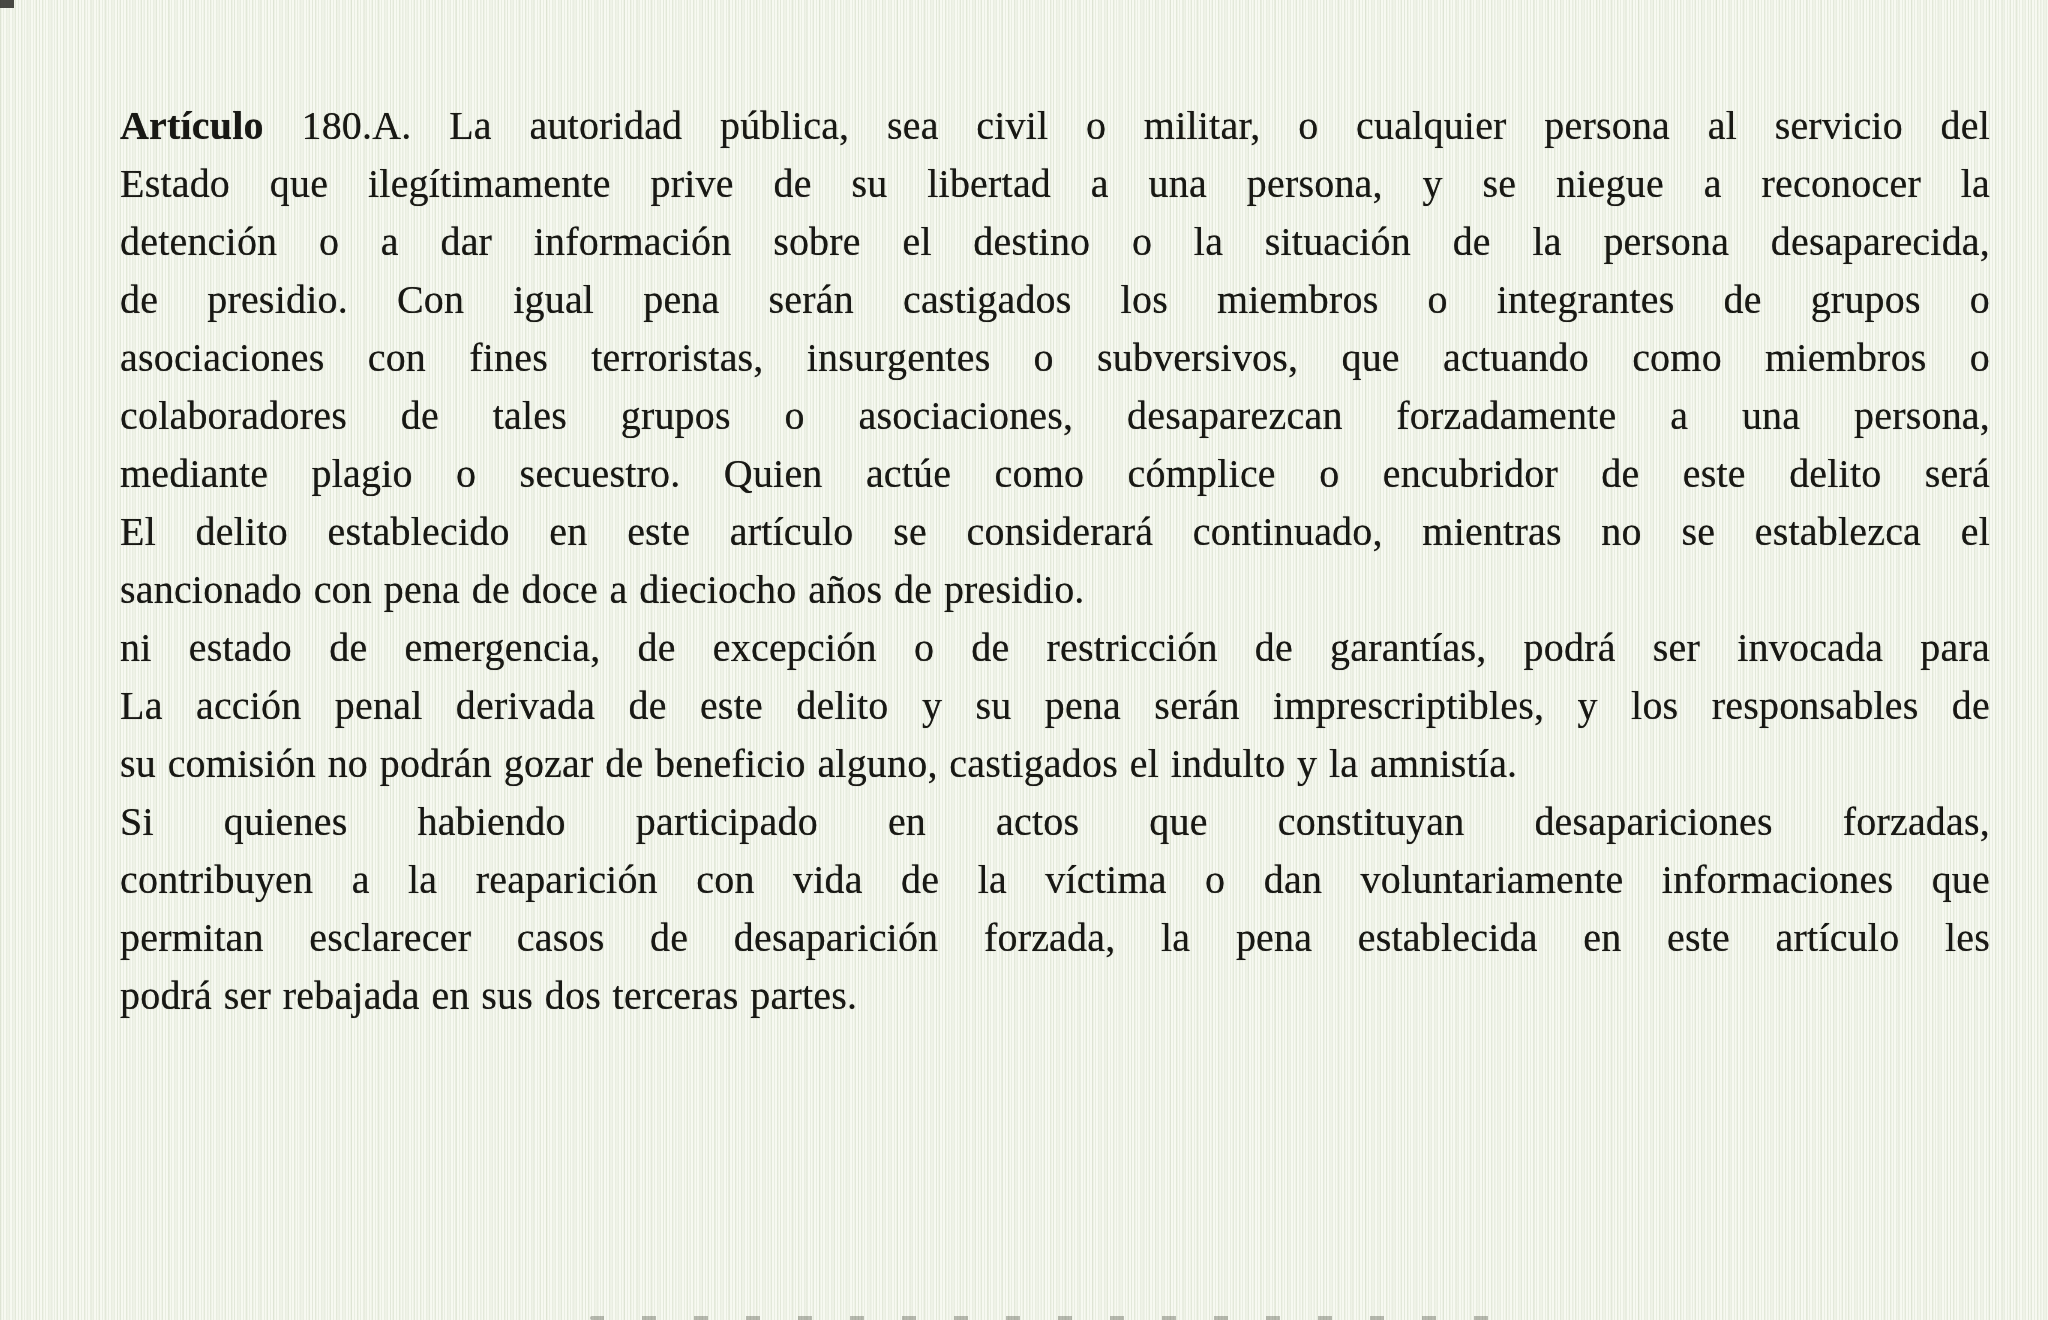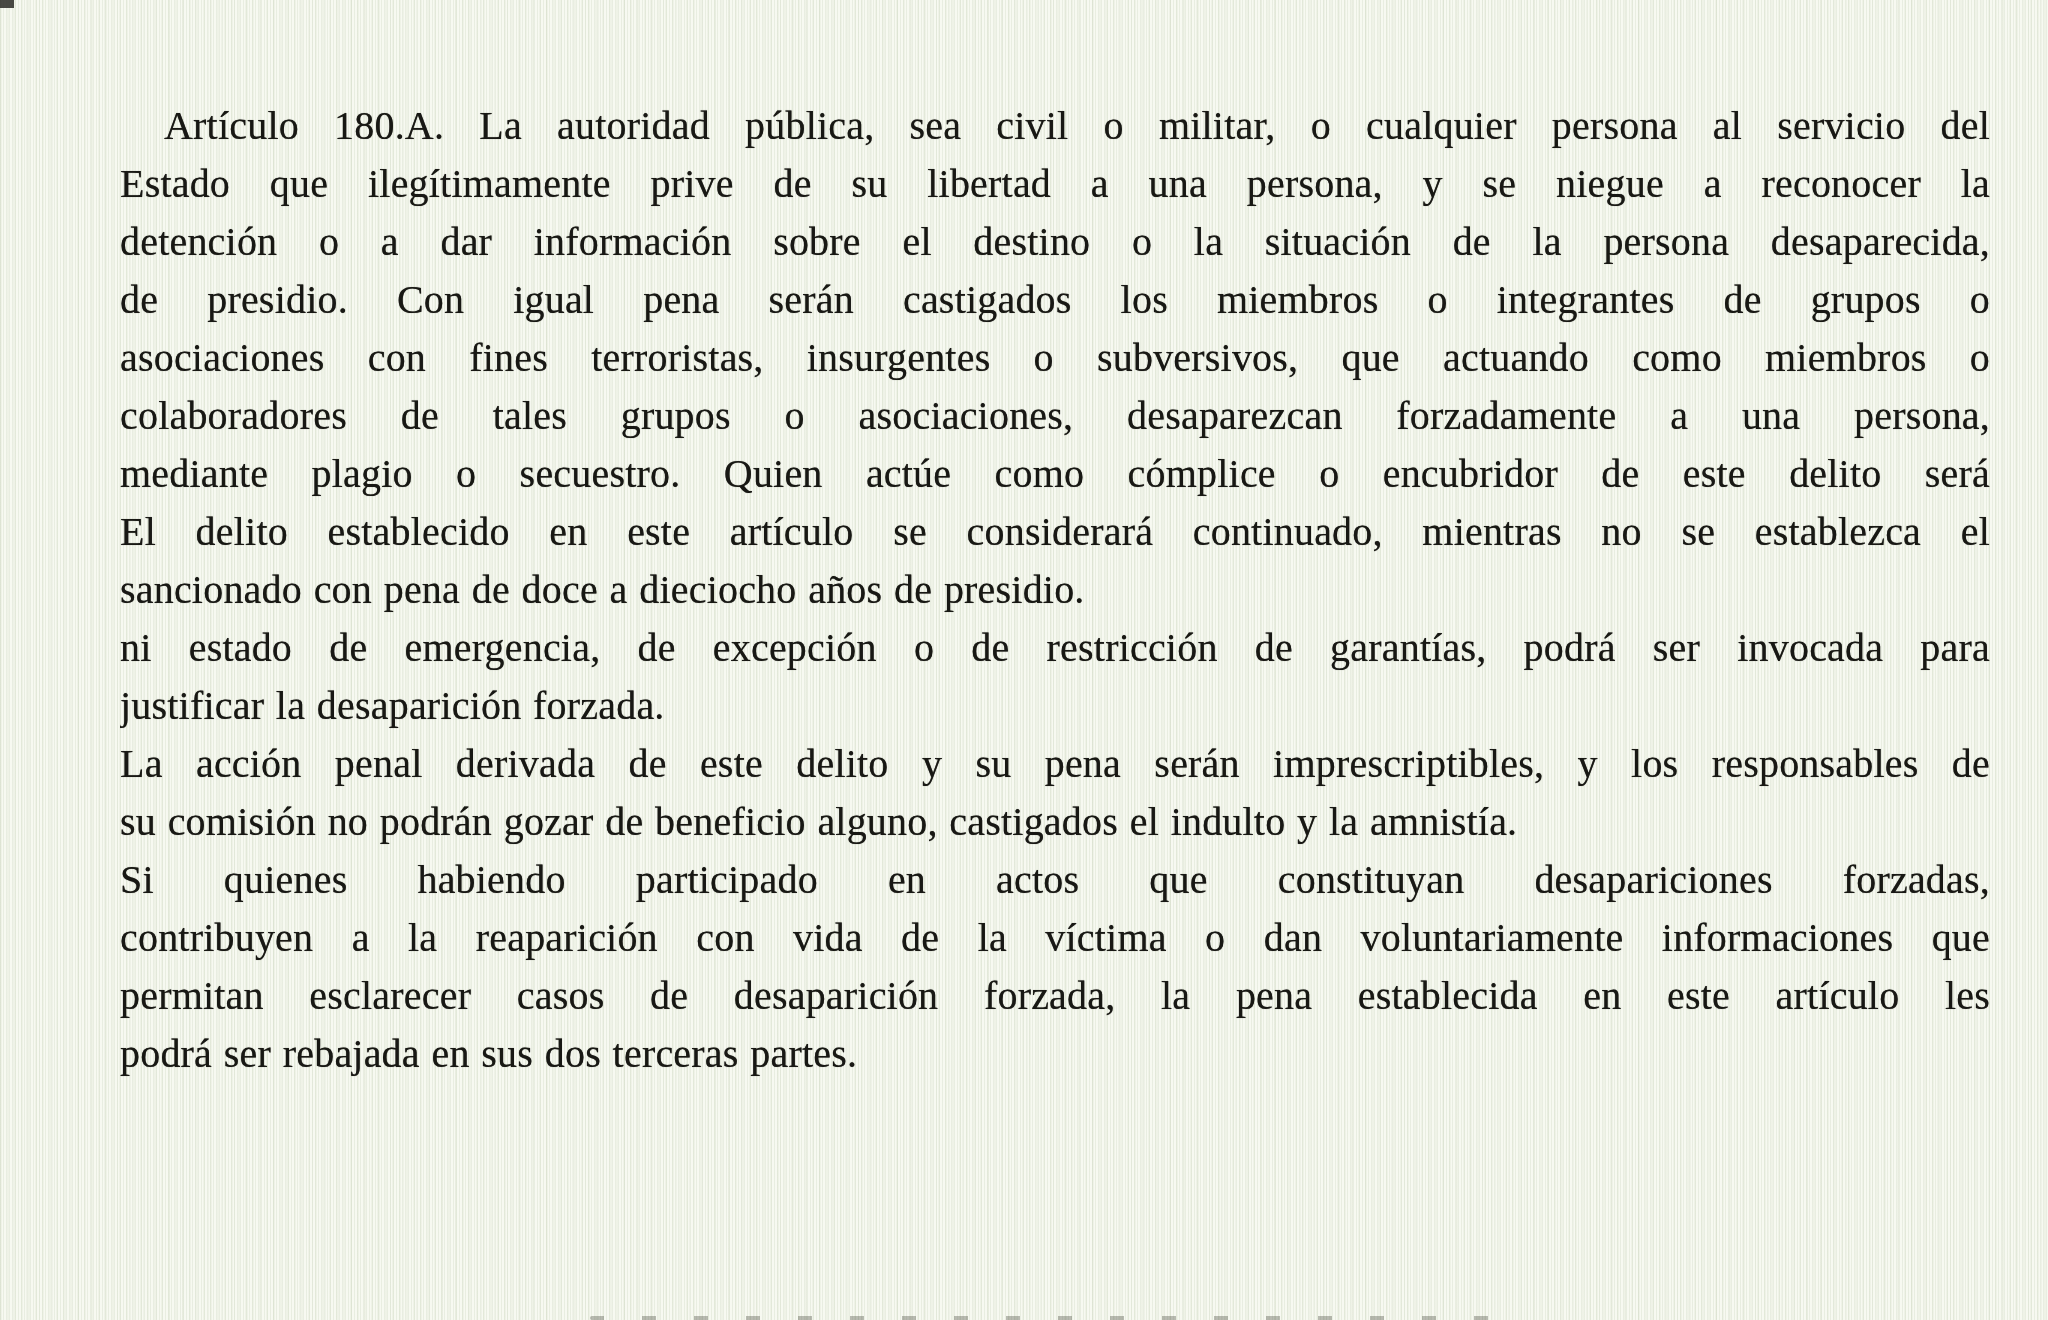--- a/index.html
+++ b/index.html
@@ -45,22 +45,21 @@
     text-justify: inter-word;
     letter-spacing: 0.2px;
     word-spacing: 1.5px;
     white-space: normal;
     text-shadow: 0 0 0.7px rgba(25,25,18,0.75);
   }
   .line.end {
     text-align-last: left;
   }
   .bold {
-    font-weight: normal;
-    margin-left: 44px;
+    font-weight: bold;
   }
   
   .corner-mark {
     position: absolute;
     top: 0; left: 0;
     width: 14px; height: 8px;
     background: #2a2a26;
     opacity: 0.85;
   }
   
@@ -84,21 +83,20 @@
   <div class="line"><span class="bold">Artículo </span><span>180.A. La autoridad pública, sea civil o militar, o cualquier persona al servicio del</span></div>
   <div class="line">Estado que ilegítimamente prive de su libertad a una persona, y se niegue a reconocer la</div>
   <div class="line">detención o a dar información sobre el destino o la situación de la persona desaparecida,</div>
   <div class="line">de presidio. Con igual pena serán castigados los miembros o integrantes de grupos o</div>
   <div class="line">asociaciones con fines terroristas, insurgentes o subversivos, que actuando como miembros o</div>
   <div class="line">colaboradores de tales grupos o asociaciones, desaparezcan forzadamente a una persona,</div>
   <div class="line">mediante plagio o secuestro. Quien actúe como cómplice o encubridor de este delito será</div>
   <div class="line">El delito establecido en este artículo se considerará continuado, mientras no se establezca el</div>
   <div class="line end">sancionado con pena de doce a dieciocho años de presidio.</div>
   <div class="line">ni estado de emergencia, de excepción o de restricción de garantías, podrá ser invocada para</div>
-  <div class="line end">justificar la desaparición forzada.</div>
   <div class="line">La acción penal derivada de este delito y su pena serán imprescriptibles, y los responsables de</div>
   <div class="line end">su comisión no podrán gozar de beneficio alguno, castigados el indulto y la amnistía.</div>
   <div class="line">Si quienes habiendo participado en actos que constituyan desapariciones forzadas,</div>
   <div class="line">contribuyen a la reaparición con vida de la víctima o dan voluntariamente informaciones que</div>
   <div class="line">permitan esclarecer casos de desaparición forzada, la pena establecida en este artículo les</div>
   <div class="line end">podrá ser rebajada en sus dos terceras partes.</div>
 </div>
 
 <div class="bottom-smudge"></div>
 

